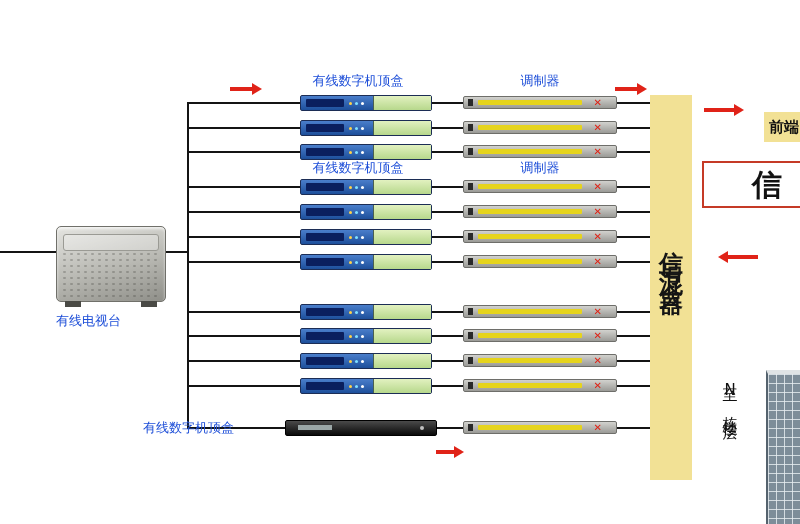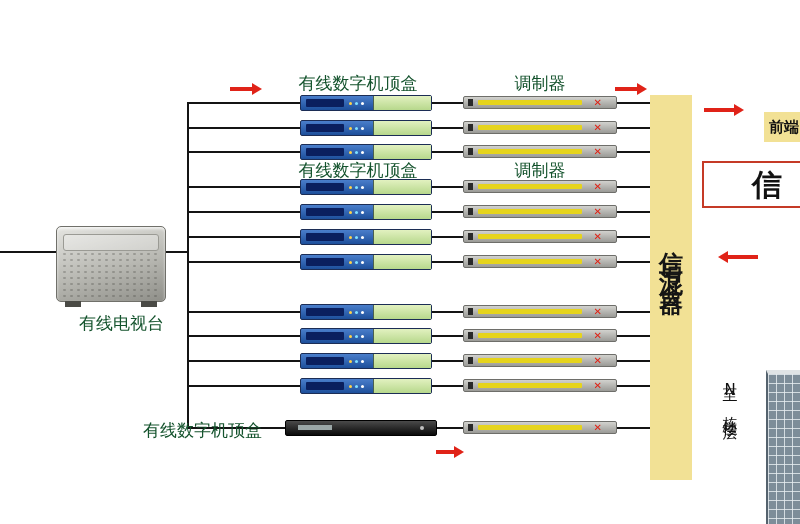--- a/index.html
+++ b/index.html
@@ -69,35 +69,35 @@
                         linear-gradient(90deg,rgba(233,239,242,.8) 1px,transparent 1px);
        background-size:100% 9px,8px 100%;border-top:4px solid #dfe3e5;border-left:2px solid #55636e;
        box-sizing:border-box;}
 
   .arr{position:absolute;height:4px;background:#e02318;}
   .arr-r::after{content:"";position:absolute;right:-10px;top:-4px;width:0;height:0;
        border-top:6px solid transparent;border-bottom:6px solid transparent;border-left:10px solid #e02318;}
   .arr-l::before{content:"";position:absolute;left:-10px;top:-4px;width:0;height:0;
        border-top:6px solid transparent;border-bottom:6px solid transparent;border-right:10px solid #e02318;}
 
-  .lbl{position:absolute;font-size:17px;color:#14532d;}
+  .lbl{position:absolute;font-size:13px;color:#1d4ed8;}
 </style>
 </head>
 <body>
 
 <div id="canvas">
 
   <div class="hline" style="left:0;top:251px;width:58px"></div>
   <div class="hline" style="left:163px;top:251px;width:25px"></div>
   <div class="vline" style="left:187px;top:102px;height:327px"></div>
 
   <div class="station">
     <div class="station-tex"></div>
   </div>
-  <div class="lbl" style="left:56px;top:312px;width:108px;text-align:right">有线电视台</div>
+  <div class="lbl" style="left:56px;top:312px;width:108px;text-align:left">有线电视台</div>
 
   <div class="lbl" style="left:283px;top:72px;width:150px;text-align:center">有线数字机顶盒</div>
   <div class="lbl" style="left:463px;top:72px;width:154px;text-align:center">调制器</div>
 
   <div class="lbl" style="left:283px;top:159px;width:150px;text-align:center">有线数字机顶盒</div>
   <div class="lbl" style="left:463px;top:159px;width:154px;text-align:center">调制器</div>
 
   <div class="row" style="top:95px">
     <div class="hline branch"></div>
     <div class="stb">

